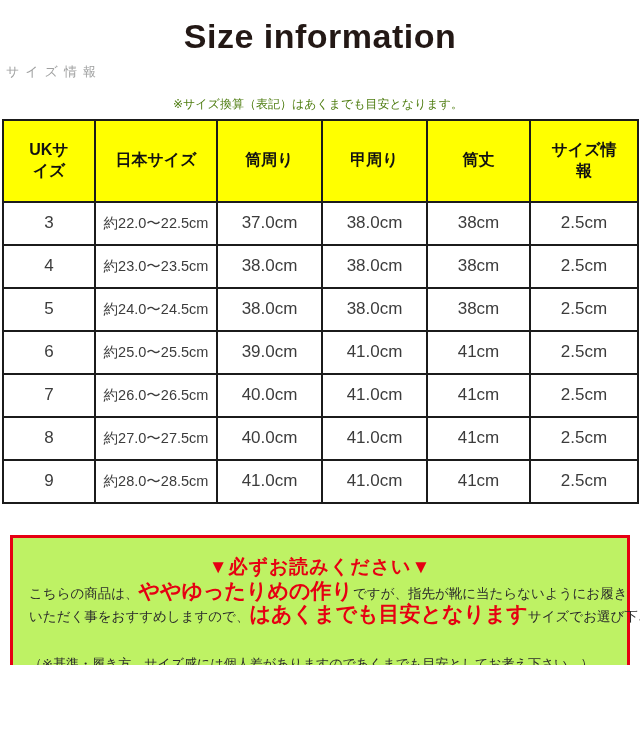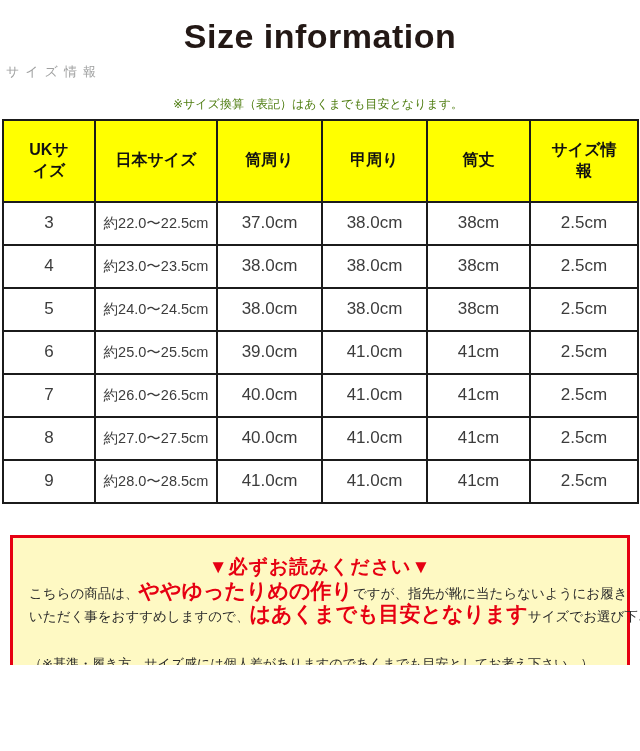--- a/index.html
+++ b/index.html
@@ -66,21 +66,21 @@
   table.size-table td:nth-child(2) {
     font-size: 14.5px;
     margin-top: 44px;
   }
   .notice-box {
     box-sizing: border-box;
     width: 620px;
     margin: 31px auto 0 auto;
     border: 3px solid #e60012;
     padding: 14px 16px 18px 16px;
-    background: #fef9c3;
+    background: #bef264;
   }
   .notice-title {
     margin-top: 2px;
     text-align: center;
     font-size: 19px;
     font-weight: bold;
     color: #e60012;
     letter-spacing: 1px;
   }
   .notice-line {

